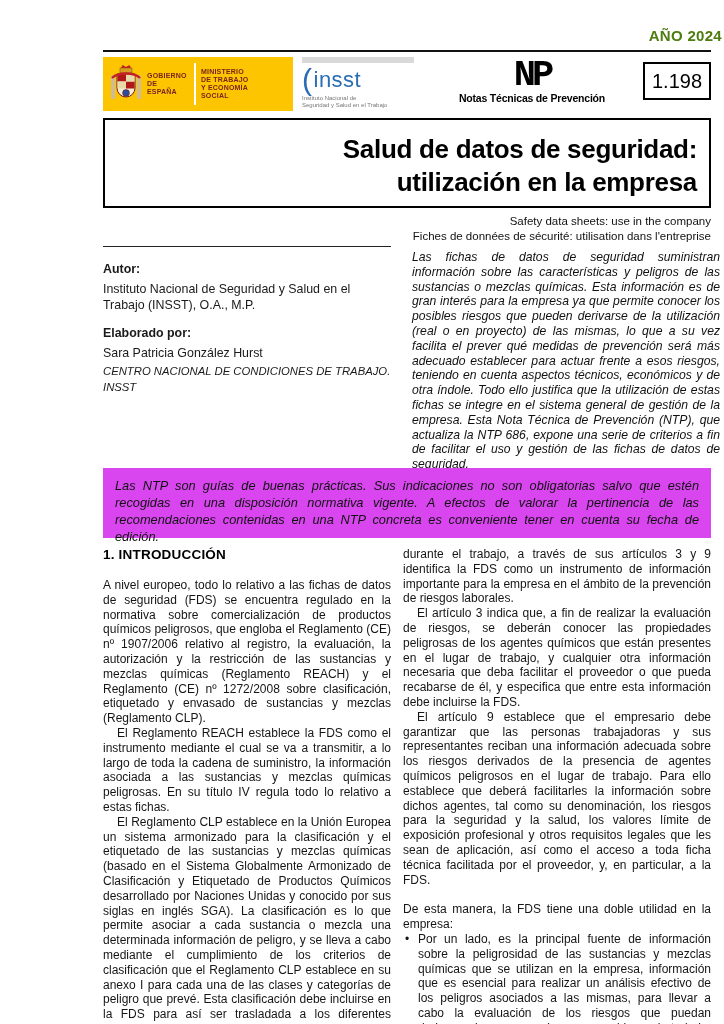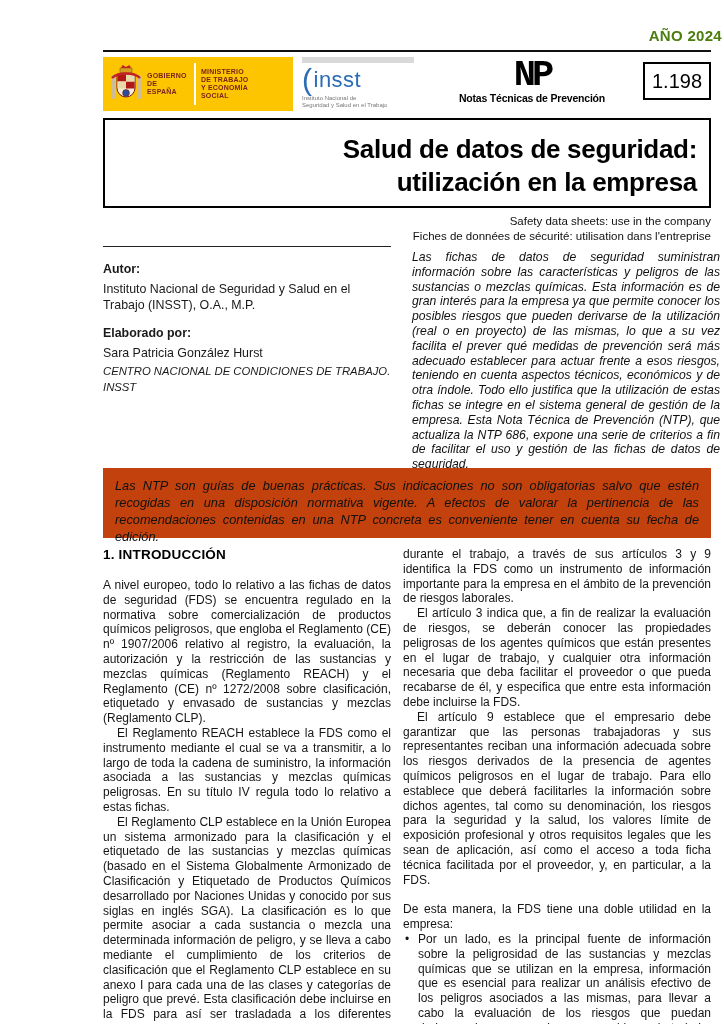--- a/index.html
+++ b/index.html
@@ -64,21 +64,21 @@
   .blk-value{margin:0 0 12px 0;}
   .blk-center{margin:2px 0 0 0;font-style:italic;font-size:11.3px;}
   .abstract-col{
     width:308px;flex:none;font-style:italic;font-size:12.2px;line-height:14.8px;
     text-align:justify;margin-top:4px;color:#111;
   }
 
   
   .notice{
     position:absolute;top:468px;left:103px;width:608px;height:70px;
-    background:#c2410c;box-sizing:border-box;padding:9px 12px;
+    background:#d946ef;box-sizing:border-box;padding:9px 12px;
     font-style:italic;font-size:12.8px;line-height:17px;text-align:justify;color:#111;
   }
 
   
   .body-cols{position:absolute;top:547px;left:103px;width:608px;display:flex;gap:12px;}
   .col-left{width:288px;flex:none;}
   .col-right{width:308px;flex:none;}
   .sec-heading{font-size:13.5px;font-weight:bold;margin:0 0 16px 0;letter-spacing:.2px;color:#000;}
   .body-cols p{
     margin:0;font-size:12px;line-height:14.8px;text-align:justify;color:#151515;

